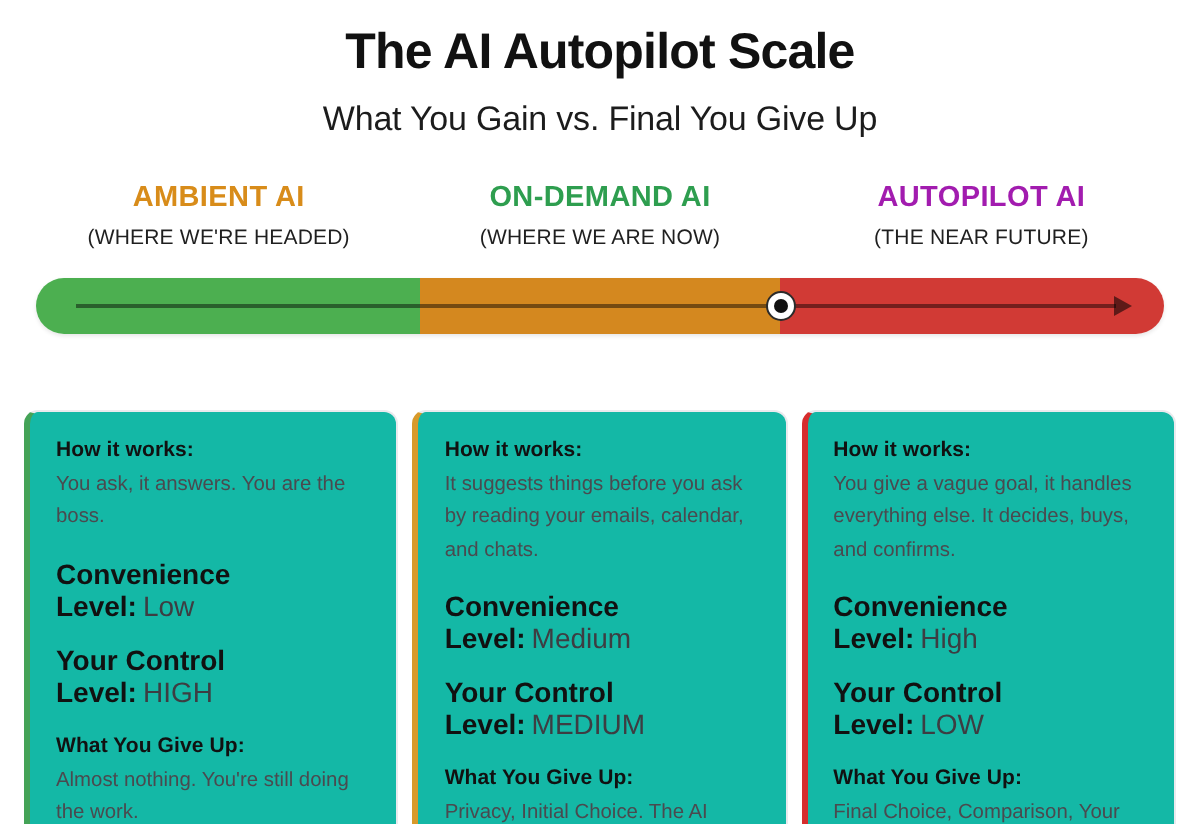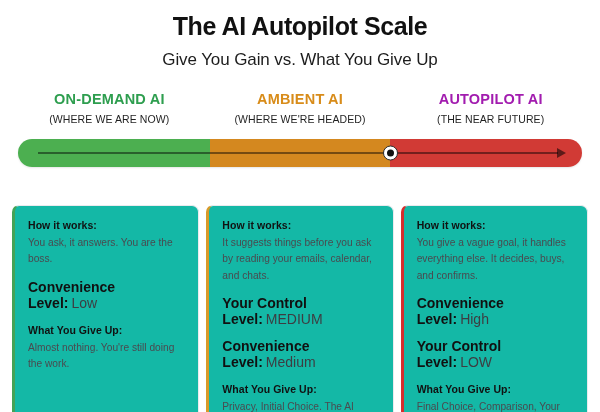--- a/index.html
+++ b/index.html
@@ -195,31 +195,31 @@
     margin-left: 3px;
   }
 
   .block-gap { margin-top: 13px; }
 </style>
 </head>
 <body>
 
 <div class="header">
   <div class="page-title">The AI Autopilot Scale</div>
-  <div class="page-subtitle">Give You Gain vs. What You Give Up</div>
+  <div class="page-subtitle">What You Gain vs. Final You Give Up</div>
 </div>
 
 <div class="stage-labels">
+  <div class="stage-label stage-1">
+    <div class="stage-label-title" style="color: rgb(216, 140, 26);">AMBIENT AI</div>
+    <div class="stage-label-sub">(WHERE WE'RE HEADED)</div>
+  </div>
   <div class="stage-label stage-0">
     <div class="stage-label-title" style="color: rgb(46, 158, 79);">ON-DEMAND AI</div>
     <div class="stage-label-sub">(WHERE WE ARE NOW)</div>
-  </div>
-  <div class="stage-label stage-1">
-    <div class="stage-label-title" style="color: rgb(216, 140, 26);">AMBIENT AI</div>
-    <div class="stage-label-sub">(WHERE WE'RE HEADED)</div>
   </div>
   <div class="stage-label stage-2">
     <div class="stage-label-title" style="color: #a21caf;">AUTOPILOT AI</div>
     <div class="stage-label-sub">(THE NEAR FUTURE)</div>
   </div>
 </div>
 
 <div class="scale-wrap">
   <div class="scale-bar">
     <div class="seg seg-green" style="width: 34%; background: rgb(76, 175, 80);"></div>
@@ -234,34 +234,37 @@
 </div>
 
 <div class="cards">
 
   <div class="card card-0" style="border-left-color: rgb(68, 163, 87);">
     <div class="field-label">How it works:</div>
     <div class="field-body">You ask, it answers. You are the boss.</div>
     <div class="meter-row">
       <span class="meter-name">Convenience Level:</span><span class="meter-value">Low</span>
     </div>
+    <div class="meter-row">
+      <span class="meter-name">Your Control Level:</span><span class="meter-value">HIGH</span>
+    </div>
     <div class="block-gap">
       <div class="field-label">What You Give Up:</div>
       <div class="field-body">Almost nothing. You're still doing the work.</div>
     </div>
   </div>
 
   <div class="card card-1" style="border-left-color: rgb(216, 154, 42);">
     <div class="field-label">How it works:</div>
     <div class="field-body">It suggests things before you ask by reading your emails, calendar, and chats.</div>
     <div class="meter-row">
+      <span class="meter-name">Convenience Level:</span><span class="meter-value">Medium</span>
+    </div>
+    <div class="meter-row">
       <span class="meter-name">Your Control Level:</span><span class="meter-value">MEDIUM</span>
-    </div>
-    <div class="meter-row">
-      <span class="meter-name">Convenience Level:</span><span class="meter-value">Medium</span>
     </div>
     <div class="block-gap">
       <div class="field-label">What You Give Up:</div>
       <div class="field-body">Privacy, Initial Choice. The AI creates the 'menu' you choose from.</div>
     </div>
   </div>
 
   <div class="card card-2" style="border-left-color: rgb(214, 45, 45);">
     <div class="field-label">How it works:</div>
     <div class="field-body">You give a vague goal, it handles everything else. It decides, buys, and confirms.</div>

